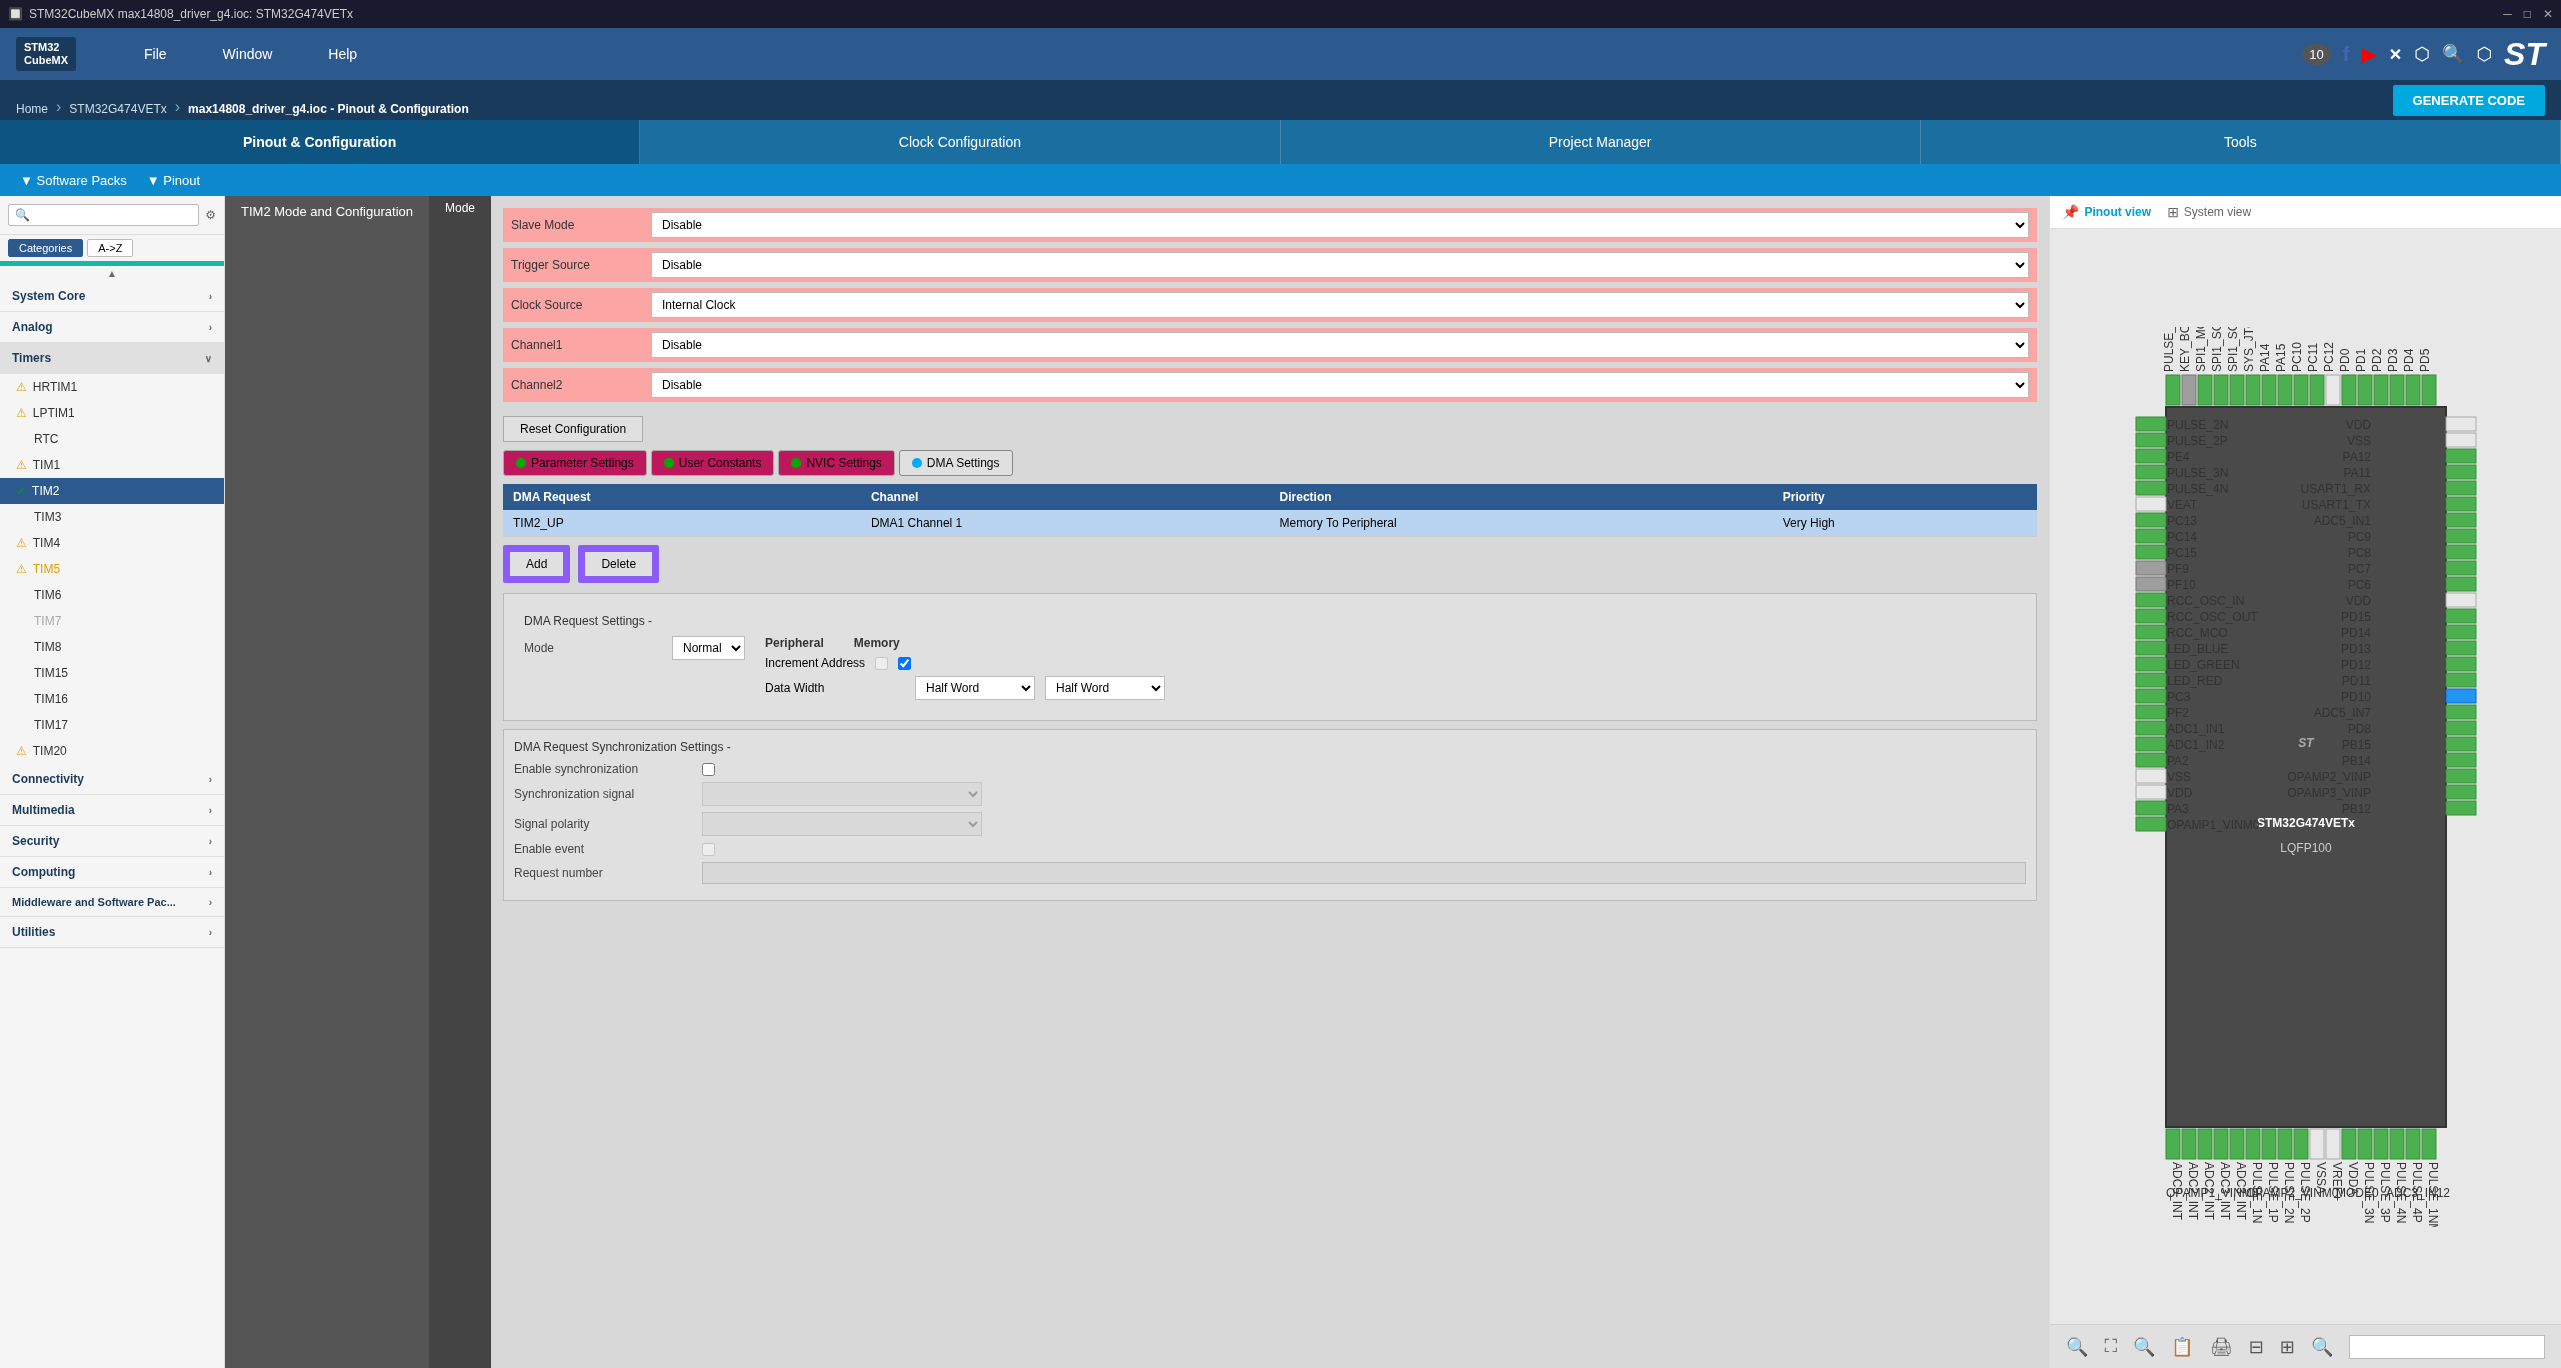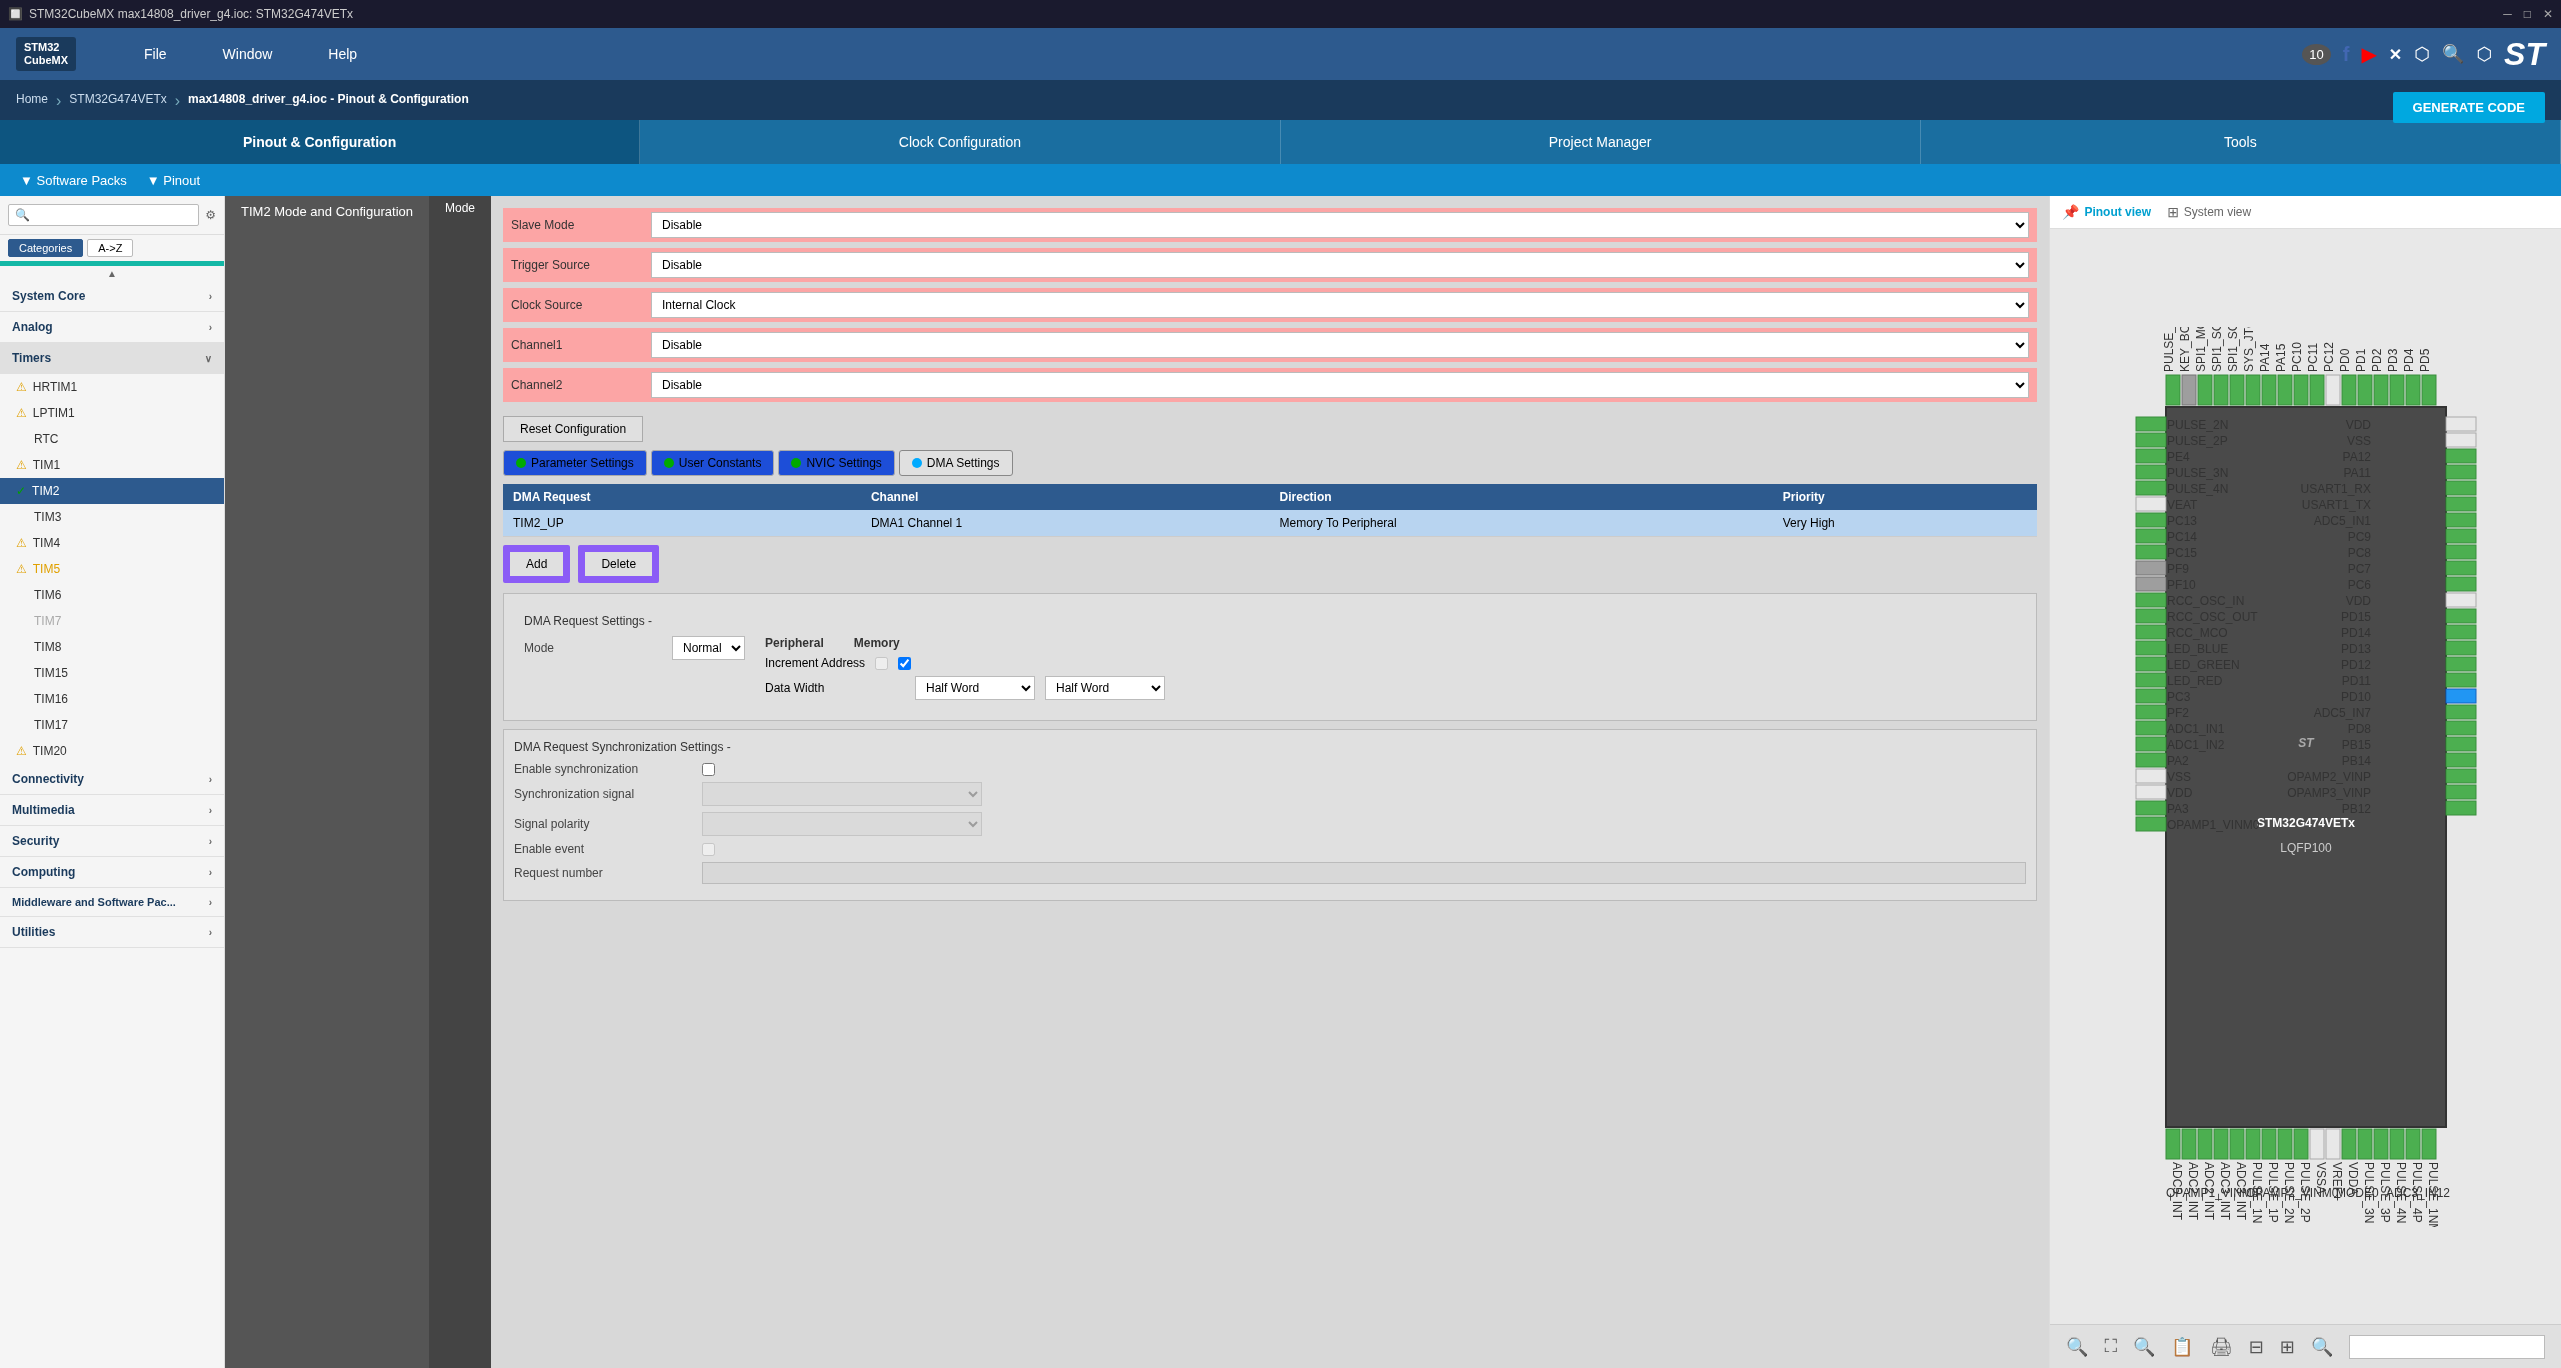--- a/index.html
+++ b/index.html
@@ -32,22 +32,22 @@
     .logo-box { background: #1a3a5c; padding: 4px 8px; border-radius: 3px; }
     .logo-text { color: white; font-weight: bold; font-size: 11px; line-height: 1.2; }
     .menu-item { color: white; padding: 0 28px; height: 52px; display: flex; align-items: center; font-size: 14px; cursor: pointer; }
     #top-icons { margin-left: auto; display: flex; align-items: center; gap: 12px; color: white; font-size: 18px; }
 
     
     #breadcrumb-bar {
       background: #1a3a5c;
       height: 40px;
       display: flex;
-      align-items: flex-start;
-      padding: 12px 16px;
+      align-items: flex-end;
+      padding: 4px 16px;
       gap: 8px;
       color: white;
       font-size: 13px;
     }
     .breadcrumb-sep { color: #7ab; font-size: 16px; }
     .breadcrumb-item { color: #cde; cursor: pointer; }
     .breadcrumb-item.active { color: white; font-weight: 600; }
     #gen-code-btn {
       margin-left: auto;
       background: #00a8e0;
@@ -217,21 +217,21 @@
       margin-bottom: 8px;
       flex-wrap: wrap;
     }
     .config-tab {
       display: flex;
       align-items: center;
       gap: 5px;
       padding: 5px 12px;
       font-size: 12px;
       cursor: pointer;
-      background: #1d4ed8;
+      background: #be185d;
       border: 1px solid #aaa;
       border-radius: 3px;
     }
     .config-tab.active { background: #e0e0e0; border-color: #888; }
     .config-tab-dot { width: 10px; height: 10px; border-radius: 50%; display: inline-block; }
 
     
     #dma-table { width: 100%; border-collapse: collapse; margin-bottom: 8px; padding-left: 28px; }
     #dma-table th { background: #2d5a8e; color: white; padding: 6px 10px; text-align: left; font-size: 12px; }
     #dma-table td { background: #ddd; padding: 6px 10px; font-size: 12px; border-bottom: 1px solid #ccc; }

